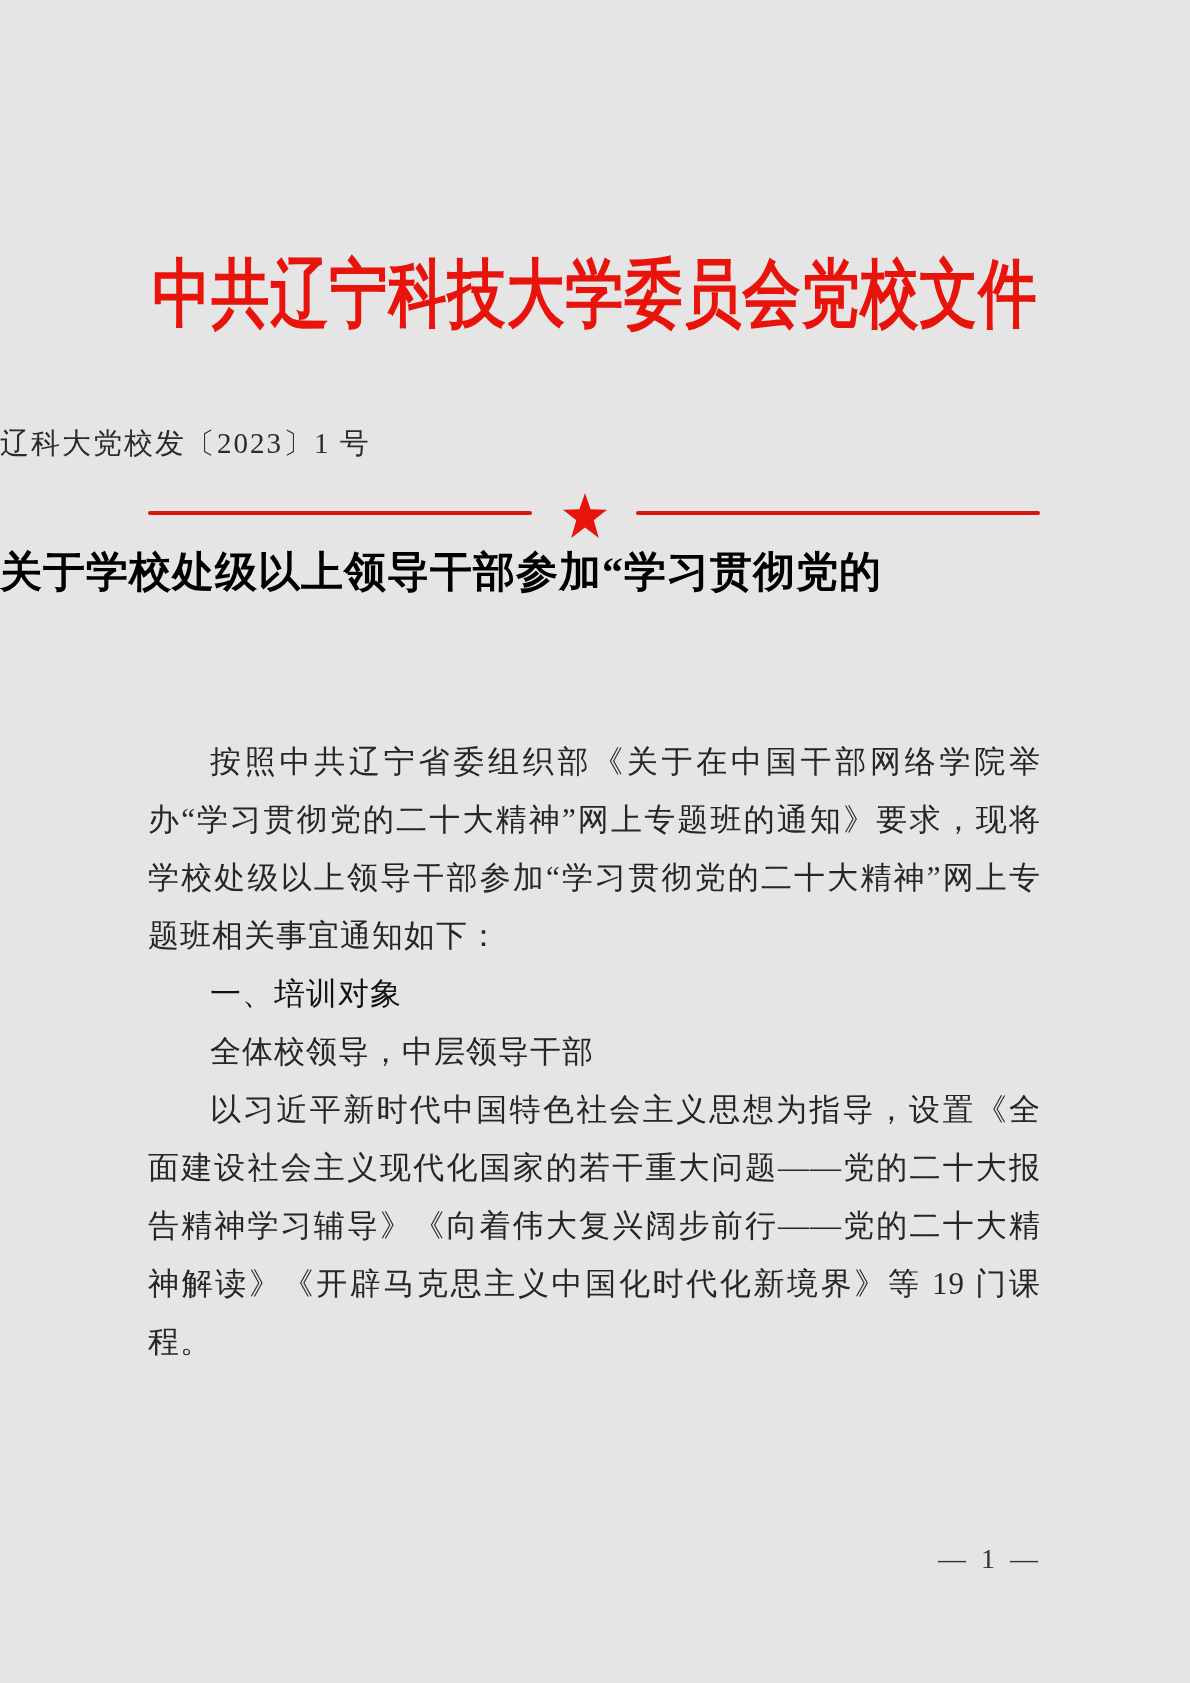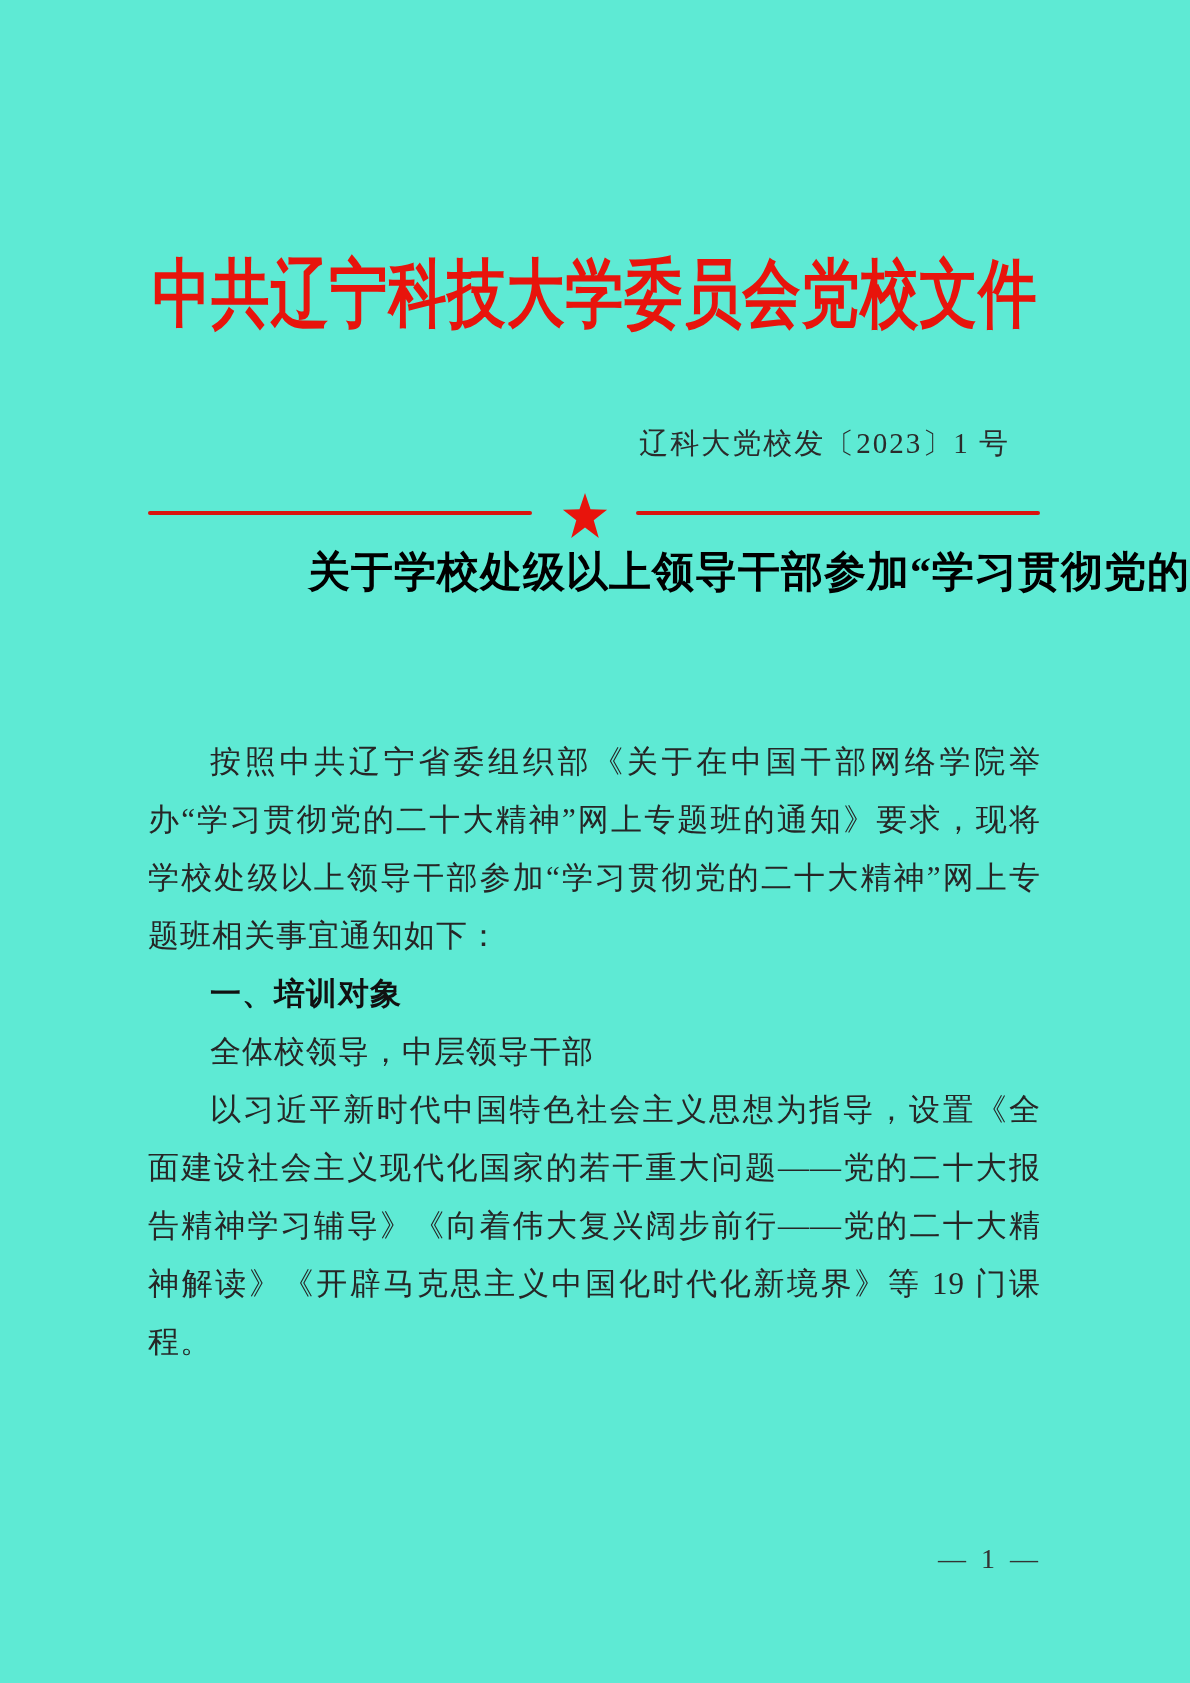--- a/index.html
+++ b/index.html
@@ -4,21 +4,21 @@
 <style>
   html, body {
     margin: 0;
     padding: 0;
     background: #ffffff;
   }
   .page {
     position: relative;
     width: 1190px;
     height: 1683px;
-    background: #5eead4;
+    background: #e5e5e5;
     overflow: hidden;
     font-family: "Liberation Serif", "DejaVu Serif", serif;
   }
 
   
   .banner {
     position: absolute;
     top: 258px;
     left: 0;
     width: 1190px;
@@ -32,21 +32,21 @@
     transform-origin: center top;
     white-space: nowrap;
   }
 
   
   .doc-number {
     position: absolute;
     top: 424px;
     left: 0;
     width: 1010px;
-    text-align: right;
+    text-align: left;
     color: #2b2b2b;
     font-size: 29px;
     letter-spacing: 2px;
     white-space: nowrap;
   }
 
   
   .rule {
     position: absolute;
     top: 511px;
@@ -66,21 +66,21 @@
     clip-path: polygon(50% 0%, 62% 34%, 98% 35%, 69% 57%, 80% 94%, 50% 72%, 20% 94%, 31% 57%, 2% 35%, 38% 34%);
   }
 
   
   .doc-title {
     position: absolute;
     top: 540px;
     left: 0;
     width: 1190px;
     margin: 0;
-    text-align: right;
+    text-align: left;
     color: #000000;
     font-size: 42px;
     font-weight: bold;
     line-height: 64px;
     letter-spacing: 1px;
     font-family: "Liberation Serif", "DejaVu Serif", serif;
   }
   .doc-title .t-line { display: block; }
 
   
@@ -96,21 +96,21 @@
     letter-spacing: 1px;
   }
   .body-block p, .body-block h2 {
     margin: 0;
     padding: 0;
   }
   .para.indent, .salutation + .para { text-indent: 2em; }
   .heading {
     font-family: "Liberation Sans", "DejaVu Sans", sans-serif;
     font-size: 31px;
-    font-weight: bold;
+    font-weight: normal;
     color: #111111;
     text-indent: 2em;
     line-height: 58px;
   }
 
   
   .page-number {
     position: absolute;
     top: 1543px;
     left: 880px;

